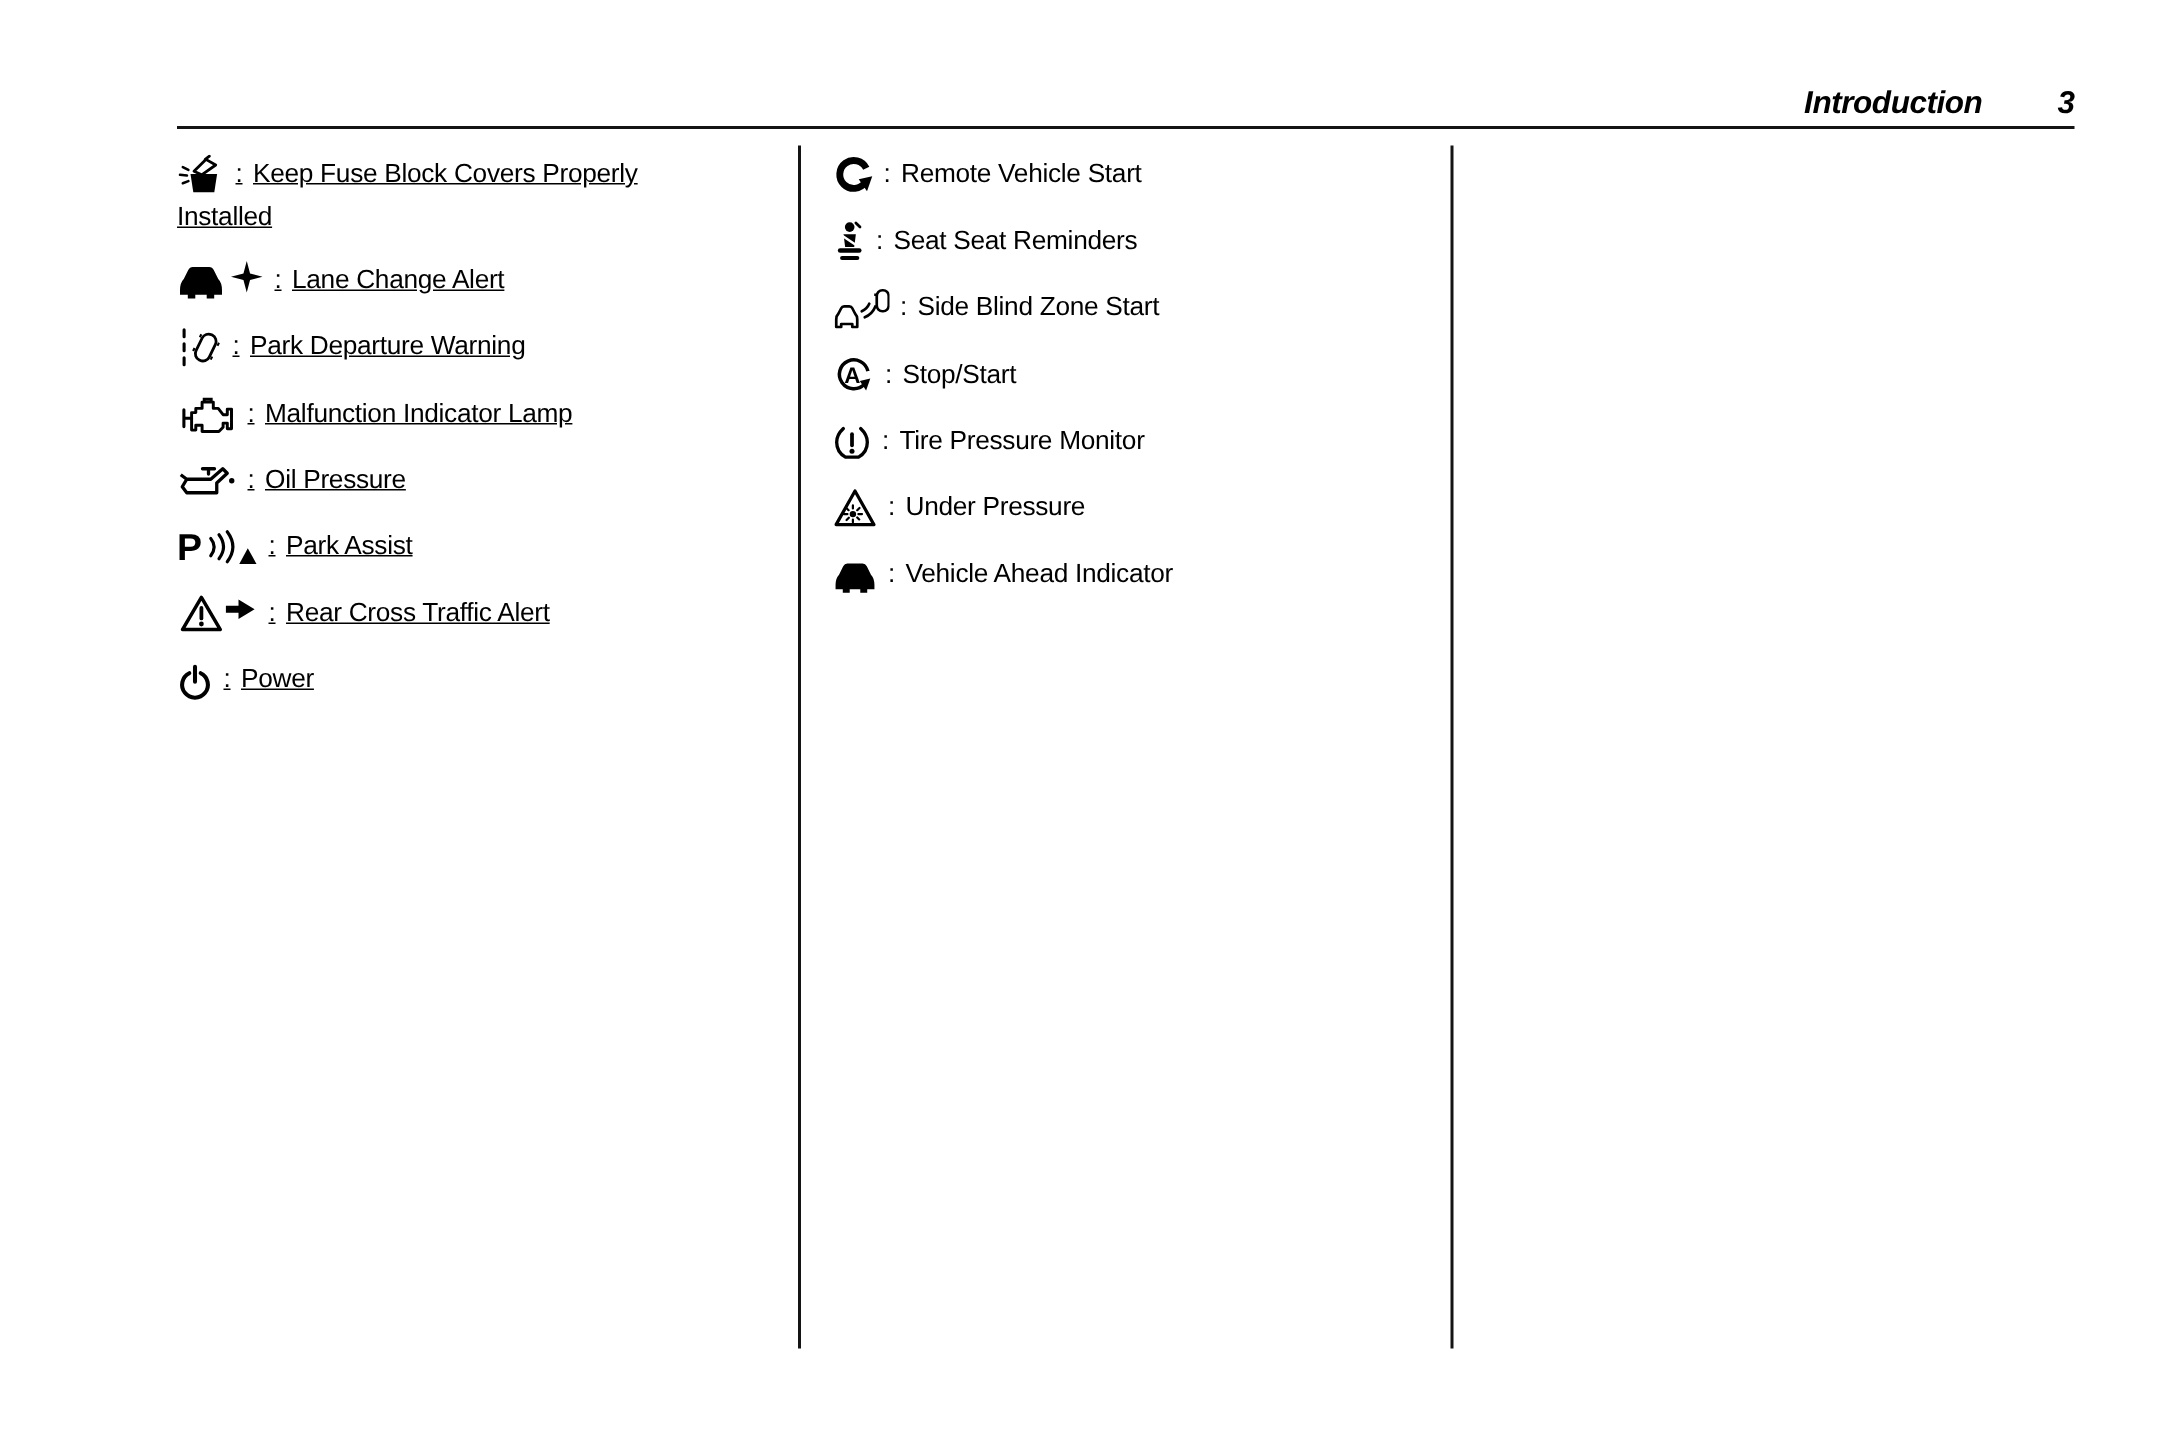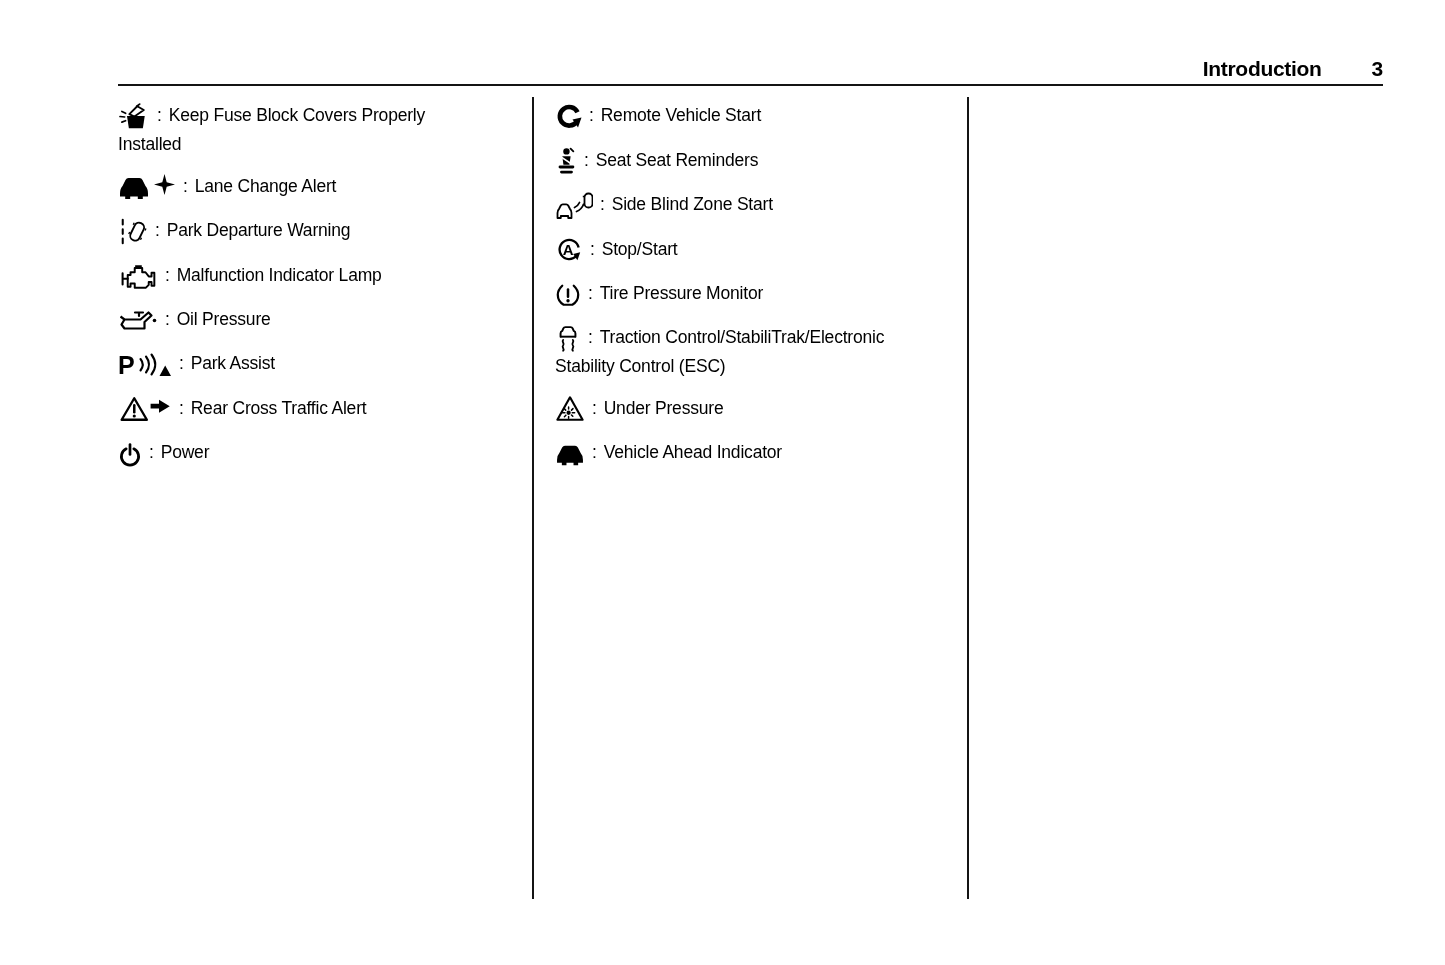--- a/index.html
+++ b/index.html
@@ -4,28 +4,28 @@
 <style>
   html,body{margin:0;padding:0;}
   body{
     width:1445px;height:965px;background:#ffffff;color:#000;
     font-family:"Liberation Sans",sans-serif;overflow:hidden;
   }
   .page{position:relative;width:1445px;height:965px;background:#fff;}
   .header{
     position:absolute;top:57px;left:118px;width:1265px;
     display:flex;justify-content:flex-end;align-items:baseline;gap:50px;
-    font-weight:bold;font-size:21px;letter-spacing:-0.3px;
+    font-weight:bold;font-size:21px;letter-spacing:-0.3px;font-style:italic;
   }
   .header-rule{position:absolute;top:84px;left:118px;width:1265px;height:2px;background:#141414;}
   .vdiv{position:absolute;top:97px;width:2px;height:802px;background:#141414;}
   .vdiv-left{left:532px;}
   .vdiv-right{left:967px;}
   .col{position:absolute;top:102px;}
-  .col-left{left:118px;width:352px;}
+  .col-left{left:118px;width:352px;text-decoration:underline;}
   .col-middle{left:555px;width:392px;}
   .item{
     font-size:17.5px;line-height:26px;margin-bottom:16px;
     letter-spacing:-0.2px;color:#000;
   }
   .item .icon{display:inline-block;vertical-align:middle;margin-right:4px;}
   .item .icon svg{display:inline-block;vertical-align:middle;}
   .item .sep{margin:0 7px 0 3px;}
 </style>
 </head>
@@ -110,25 +110,20 @@
       <div class="item"><span class="icon"><svg width="28" height="28" viewBox="0 0 30 30">
             <path d="M22.8 21.5 A10.3 10.3 0 1 1 25.3 12.3" fill="none" stroke="#000" stroke-width="2.5"></path>
             <path d="M27 17.5 L19.5 19.3 L24 26 Z" fill="#000"></path>
             <text x="14" y="20.5" text-anchor="middle" font-family="Liberation Sans, sans-serif" font-size="16" font-weight="bold" fill="#000">A</text>
           </svg></span><span class="sep">:</span><span class="label">Stop/Start</span></div>
       <div class="item"><span class="icon"><svg width="26" height="26" viewBox="0 0 28 28">
             <path d="M7.8 4 C4.8 6.8 3 10 3 13.8 C3 18.8 5.8 22.5 9.3 24.5 H18.7 C22.2 22.5 25 18.8 25 13.8 C25 10 23.2 6.8 20.2 4" fill="none" stroke="#000" stroke-width="2.4" stroke-linecap="round"></path>
             <path d="M14 8 V16" stroke="#000" stroke-width="2.7" stroke-linecap="round"></path>
             <circle cx="14" cy="20.2" r="1.8" fill="#000"></circle>
           </svg></span><span class="sep">:</span><span class="label">Tire Pressure Monitor</span></div>
-      <div class="item"><span class="icon"><svg width="26" height="28" viewBox="0 0 28 30">
-            <path d="M6 12.5 V9 Q6 7 7.8 6.3 L9 3.6 Q9.6 2.2 11.2 2.2 H16.8 Q18.4 2.2 19 3.6 L20.2 6.3 Q22 7 22 9 V12.5" fill="none" stroke="#000" stroke-width="2.1" stroke-linecap="round"></path>
-            <path d="M6 12.5 H22" stroke="#000" stroke-width="2.1"></path>
-            <path d="M8.8 16 C6.6 18 10.8 19.6 8.8 21.8 C6.6 23.8 10.8 25.4 8.8 27.6 M19.2 16 C21.4 18 17.2 19.6 19.2 21.8 C21.4 23.8 17.2 25.4 19.2 27.6" fill="none" stroke="#000" stroke-width="2" stroke-linecap="round"></path>
-          </svg></span><span class="sep">:</span><span class="label">Traction Control/StabiliTrak/Electronic Stability Control (ESC)</span></div>
       <div class="item"><span class="icon"><svg width="30" height="28" viewBox="0 0 32 30">
             <path d="M16 2.5 L29.5 26.5 H2.5 Z" fill="none" stroke="#000" stroke-width="2.3" stroke-linejoin="round"></path>
             <circle cx="14.5" cy="19" r="2.3" fill="#000"></circle>
             <path d="M14.5 12.8 V15 M9.8 14.6 L11.4 16.2 M8 19 H10.6 M10 23.2 L11.6 21.6 M19.2 14.6 L17.6 16.2 M21 19 H18.4 M19 22.8 L17.6 21.4 M14.5 24.8 V23" stroke="#000" stroke-width="1.6" stroke-linecap="round"></path>
           </svg></span><span class="sep">:</span><span class="label">Under Pressure</span></div>
       <div class="item"><span class="icon"><svg width="30" height="25" viewBox="0 0 32 27">
             <path d="M2 19.5 Q2 14.5 4.5 12 L7.5 6 Q8.5 4 10.5 4 H21.5 Q23.5 4 24.5 6 L27.5 12 Q30 14.5 30 19.5 V22.5 H24.8 V25 H19.8 V22.5 H12.2 V25 H7.2 V22.5 H2 Z" fill="#000"></path>
           </svg></span><span class="sep">:</span><span class="label">Vehicle Ahead Indicator</span></div>
     </div>
 

